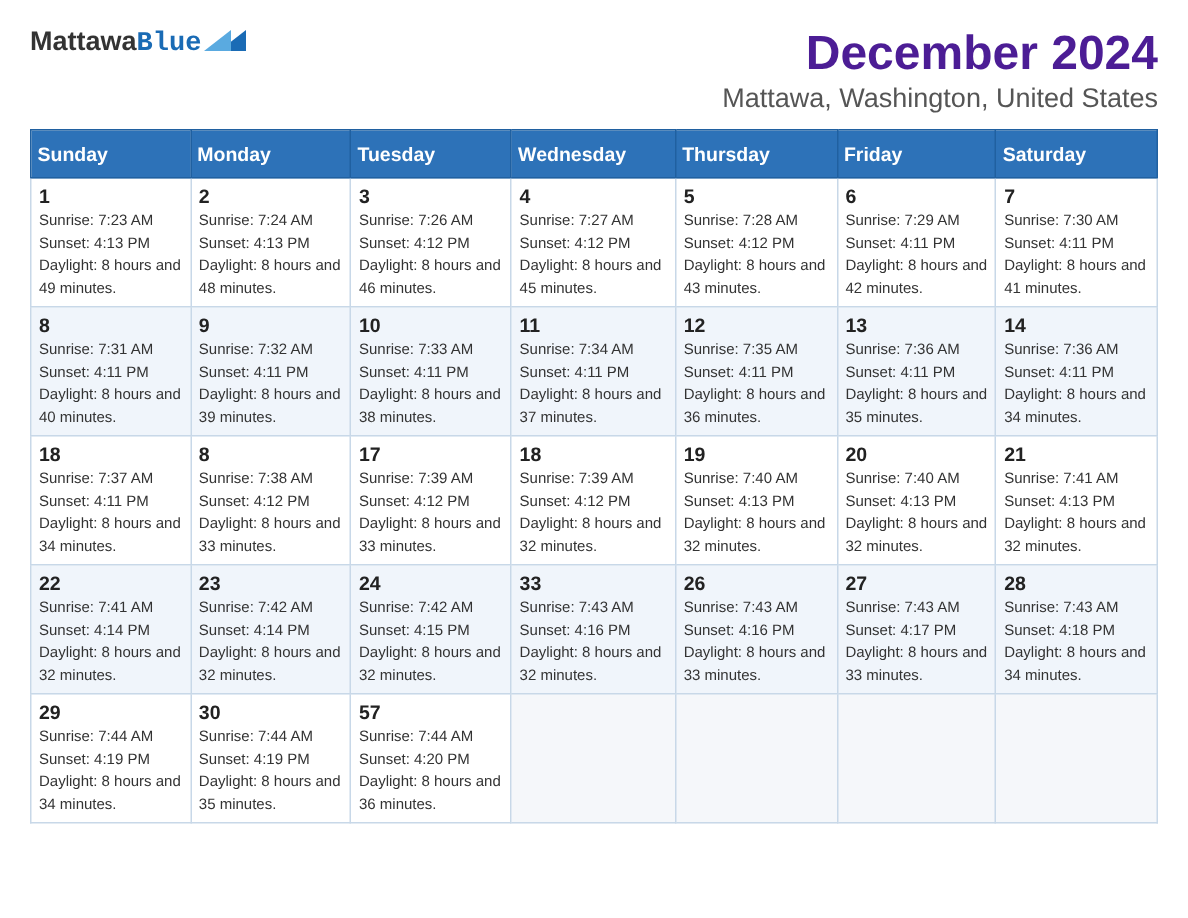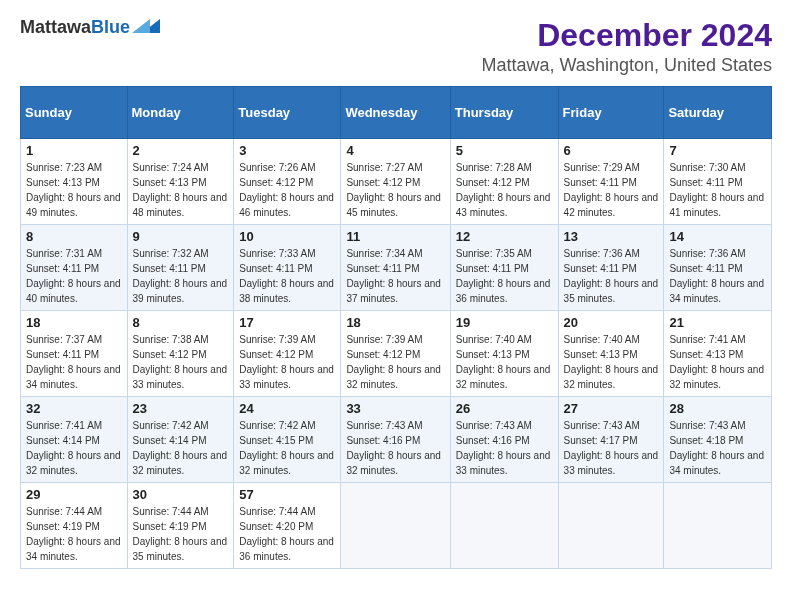--- a/index.html
+++ b/index.html
@@ -50,21 +50,21 @@
     .calendar {
       width: 100%;
       border-collapse: collapse;
       font-size: 10.5px;
     }
     .calendar thead tr th {
       background: #2d72b8;
       color: #fff;
       font-size: 13px;
       font-weight: bold;
-      padding: 18px 4px;
+      padding: 8px 4px;
       text-align: left;
       border: 1px solid #2060a0;
     }
     .calendar tbody tr td {
       vertical-align: top;
       border: 1px solid #c8d8e8;
       padding: 4px 5px;
       min-height: 70px;
       background: #fff;
       width: 113px;
@@ -89,21 +89,21 @@
     }
   </style>
 </head>
 <body>
 
 <div class="page">
   <div class="header">
     <div class="logo">
       <div style="display:flex;align-items:center;">
         <span class="logo-text">
-          <span style="color:#333;">Mattawa</span><span style="color:#1a6bb5;">Blue</span>
+          <span style="color:#333;">Mattawa</span><span style="color:#1a6bb5;font-family:Liberation Mono, monospace;">Blue</span>
         </span>
         <svg width="30" height="22" viewBox="0 0 30 22" style="margin-left:2px;margin-top:-4px;">
           <polygon points="10,18 28,4 28,18" fill="#1a6bb5"></polygon>
           <polygon points="0,18 18,4 18,18" fill="#5aaae0"></polygon>
         </svg>
       </div>
     </div>
     <div class="title-block">
       <div class="main-title">December 2024</div>
       <div class="subtitle">Mattawa, Washington, United States</div>
@@ -208,21 +208,21 @@
             <span class="day-num">20</span>
             <div class="day-info">Sunrise: 7:40 AM<br>Sunset: 4:13 PM<br>Daylight: 8 hours and 32 minutes.</div>
           </td>
           <td>
             <span class="day-num">21</span>
             <div class="day-info">Sunrise: 7:41 AM<br>Sunset: 4:13 PM<br>Daylight: 8 hours and 32 minutes.</div>
           </td>
         </tr>
         <tr>
           <td>
-            <span class="day-num">32</span>
+            <span class="day-num">22</span>
             <div class="day-info">Sunrise: 7:41 AM<br>Sunset: 4:14 PM<br>Daylight: 8 hours and 32 minutes.</div>
           </td>
           <td>
             <span class="day-num">23</span>
             <div class="day-info">Sunrise: 7:42 AM<br>Sunset: 4:14 PM<br>Daylight: 8 hours and 32 minutes.</div>
           </td>
           <td>
             <span class="day-num">24</span>
             <div class="day-info">Sunrise: 7:42 AM<br>Sunset: 4:15 PM<br>Daylight: 8 hours and 32 minutes.</div>
           </td>

